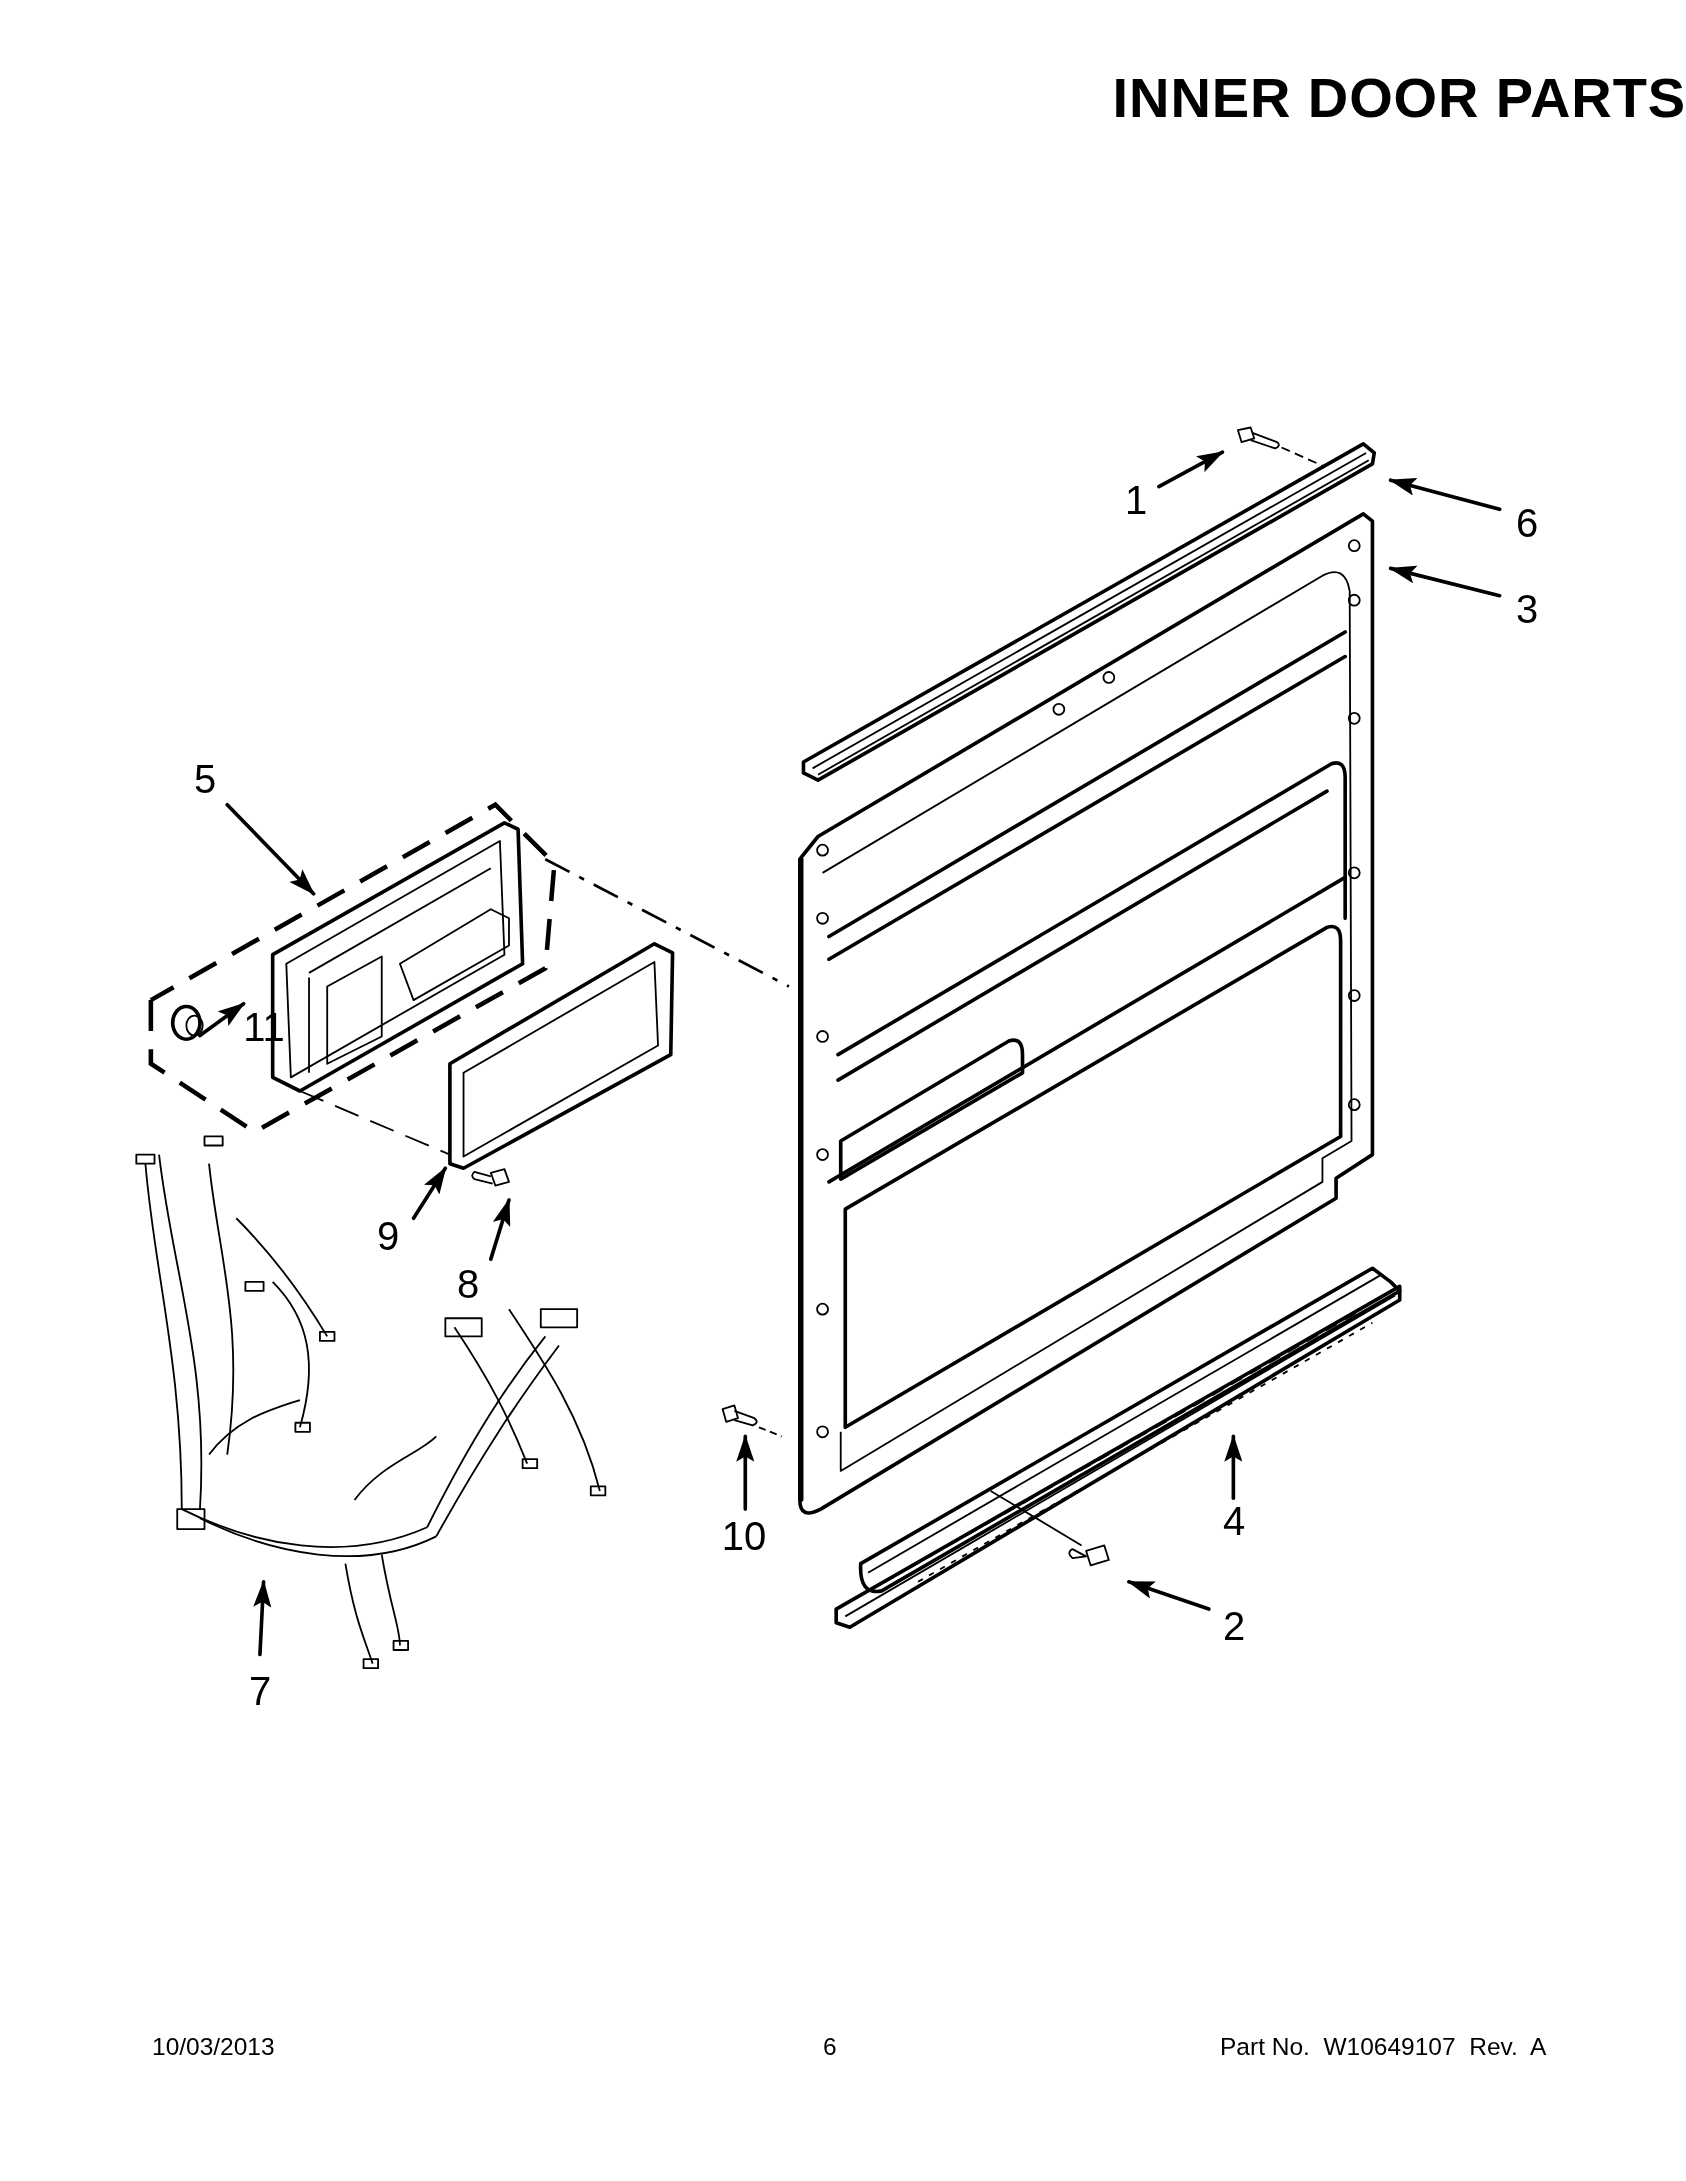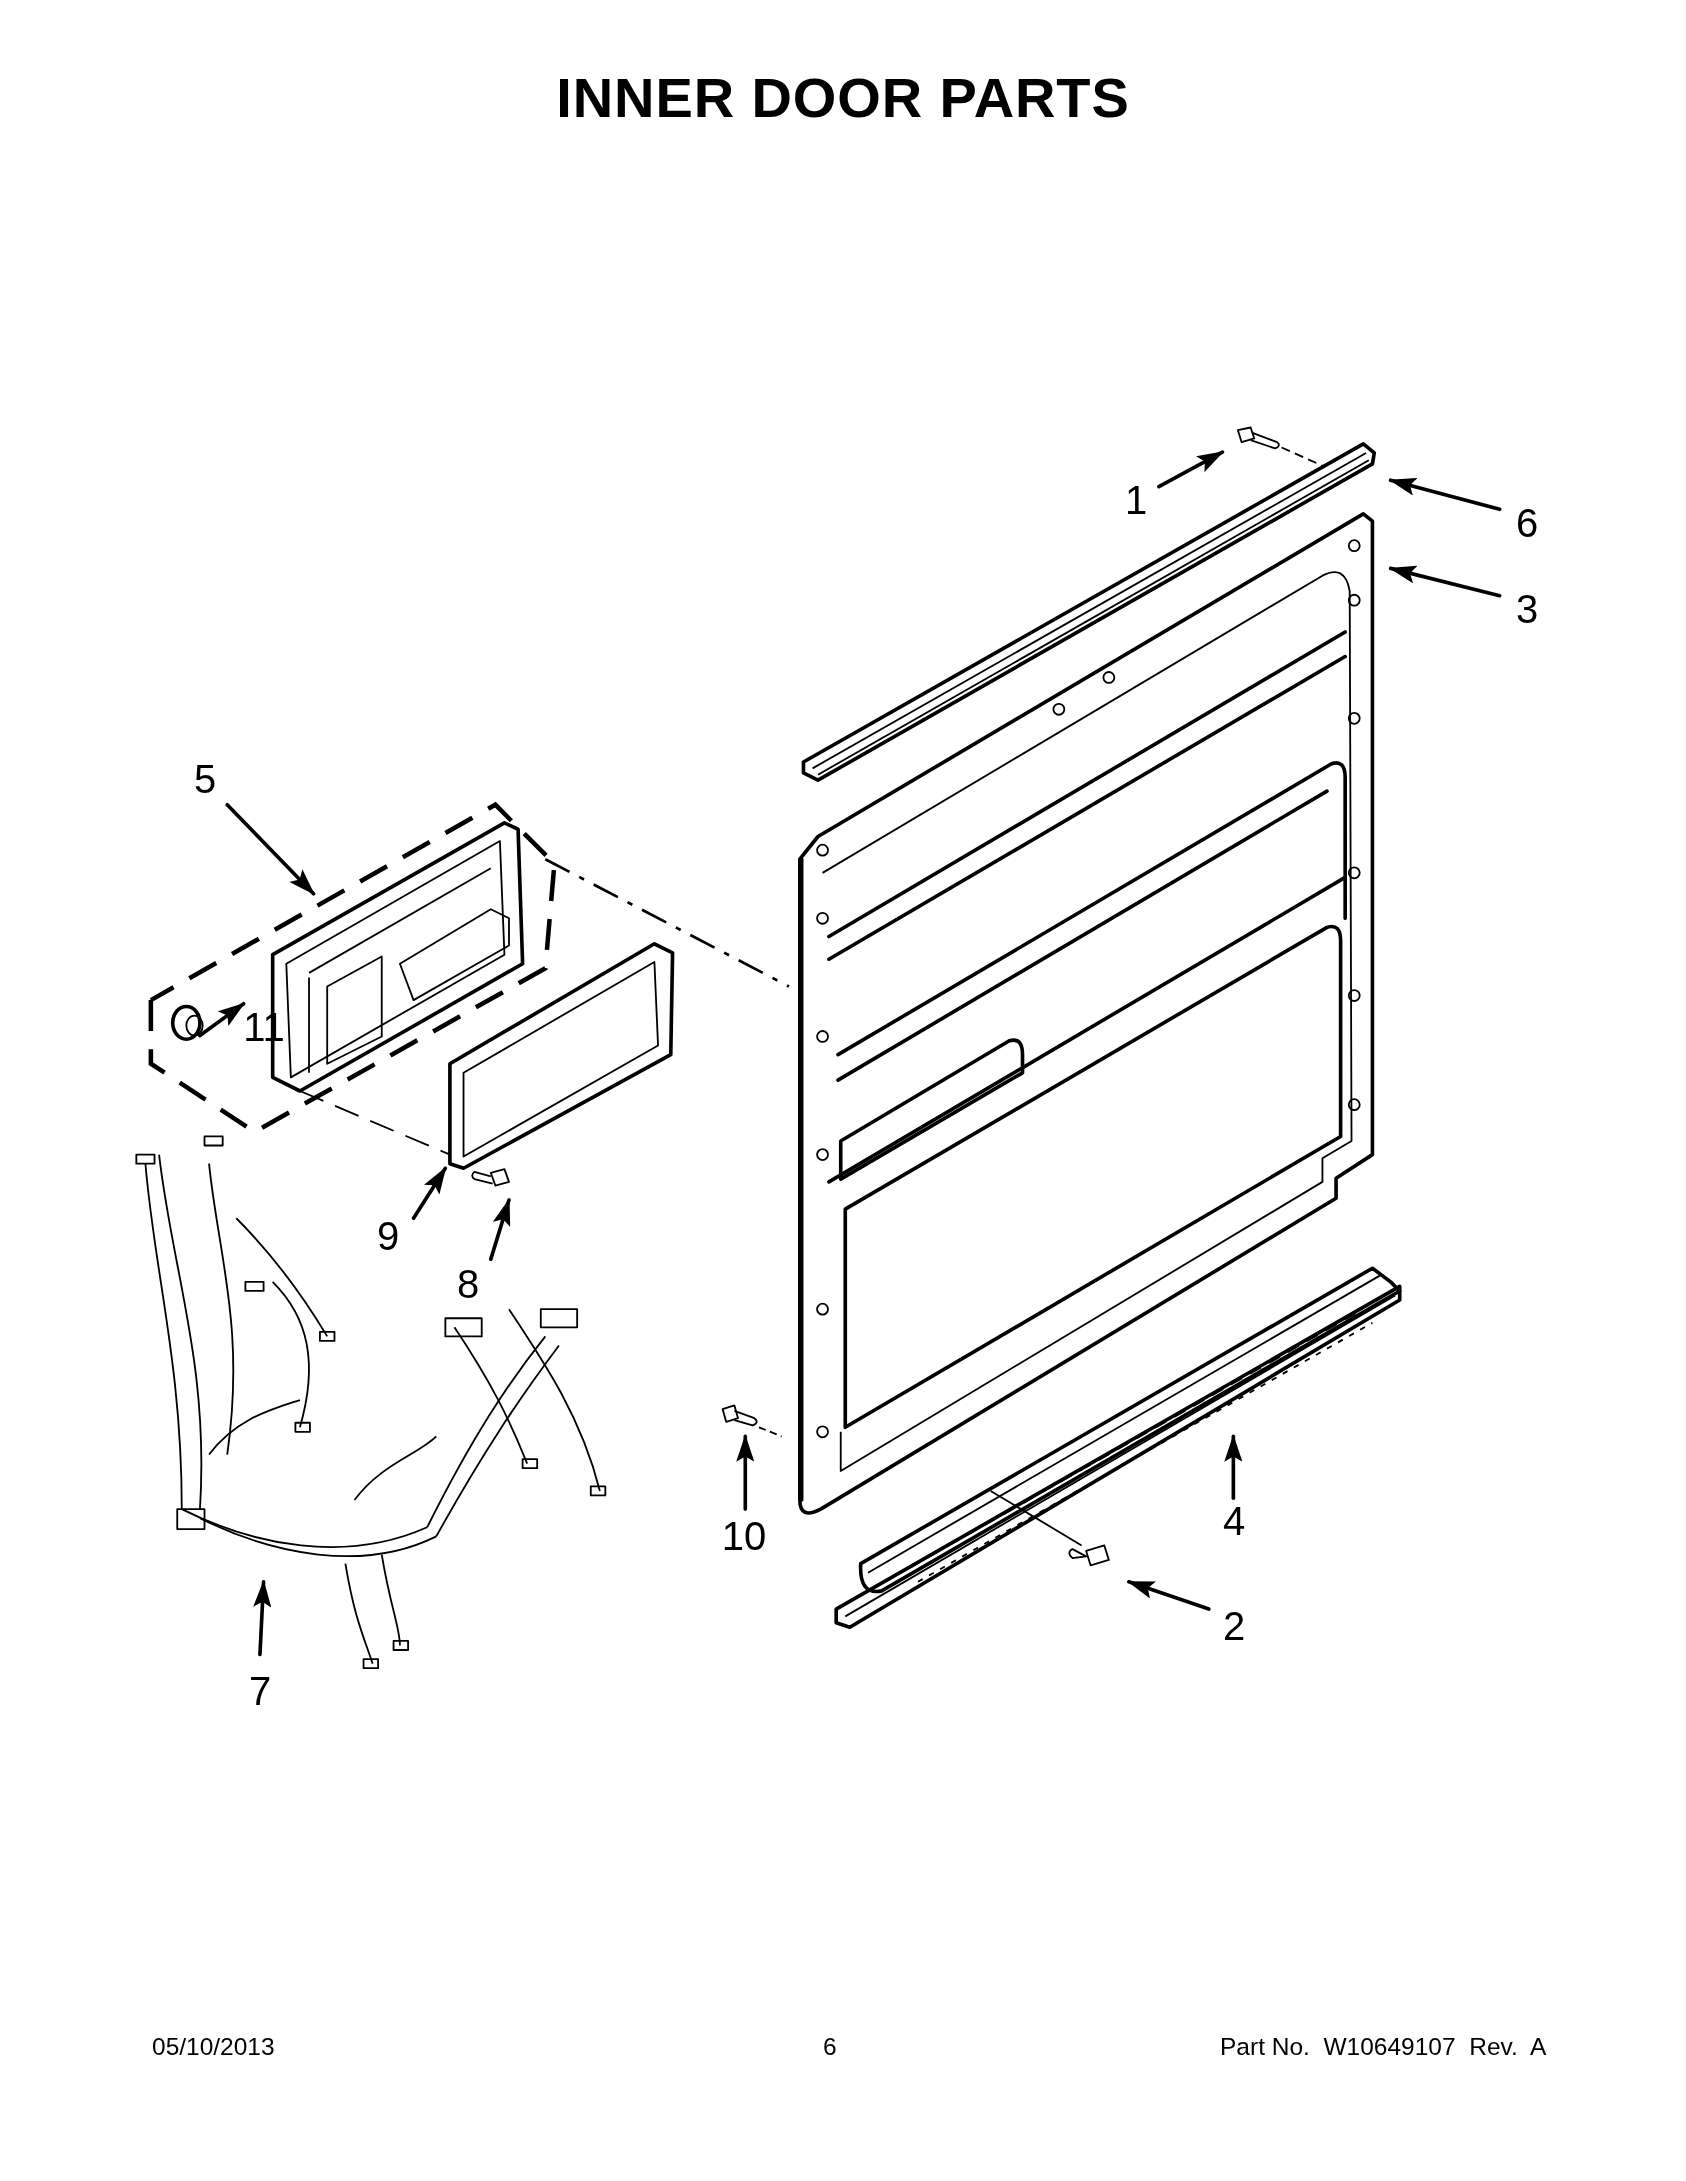--- a/index.html
+++ b/index.html
@@ -1,17 +1,17 @@
 <!DOCTYPE html>
 <html style="font-size:14.5px"><head>
 <meta charset="utf-8">
 <style>
   html, body { margin:0; padding:0; background:#ffffff; }
   body { width:1686px; height:2182px; position:relative; overflow:hidden; font-family:"Liberation Sans", sans-serif; color:#000; }
-  .title { position:absolute; left:0; width:1686px; top:65px; text-align:center; font-weight:bold; font-size:56px; letter-spacing:0.9px; }
+  .title { position:absolute; left:0; width:1686px; top:65px; text-align:right; font-weight:bold; font-size:56px; letter-spacing:0.9px; }
   .diagram { position:absolute; left:0; top:0; width:1686px; height:2182px; }
   .callout { position:absolute; font-size:40px; line-height:1; transform:translate(-50%,-50%); }
   .footer { position:absolute; top:2033px; font-size:24.5px; }
   .stroke { fill:none; stroke:#000; stroke-width:4; stroke-linejoin:round; stroke-linecap:round; }
   .thin { fill:none; stroke:#000; stroke-width:2; stroke-linejoin:round; }
   .dash { fill:none; stroke:#000; stroke-width:5; stroke-dasharray:34 20; }
   .dashdot { fill:none; stroke:#000; stroke-width:3; stroke-dasharray:30 12 6 12; }
 </style>
 </head>
 <body>
@@ -175,16 +175,16 @@
 <div class="callout" style="left:1527px;top:609px;">3</div>
 <div class="callout" style="left:205px;top:779px;">5</div>
 <div class="callout" style="left:264px;top:1027px;text-align:right;">11</div>
 <div class="callout" style="left:388px;top:1236px;">9</div>
 <div class="callout" style="left:468px;top:1284px;">8</div>
 <div class="callout" style="left:260px;top:1691px;">7</div>
 <div class="callout" style="left:744px;top:1536px;">10</div>
 <div class="callout" style="left:1234px;top:1521px;">4</div>
 <div class="callout" style="left:1234px;top:1626px;">2</div>
 
-<div class="footer" style="left:152px;">05/10/2013</div>
+<div class="footer" style="left:152px;">10/03/2013</div>
 <div class="footer" style="left:823px;">6</div>
 <div class="footer" style="left:1220px; white-space:pre;">Part No.  W10649107  Rev.  A</div>
 
 
 </body></html>

